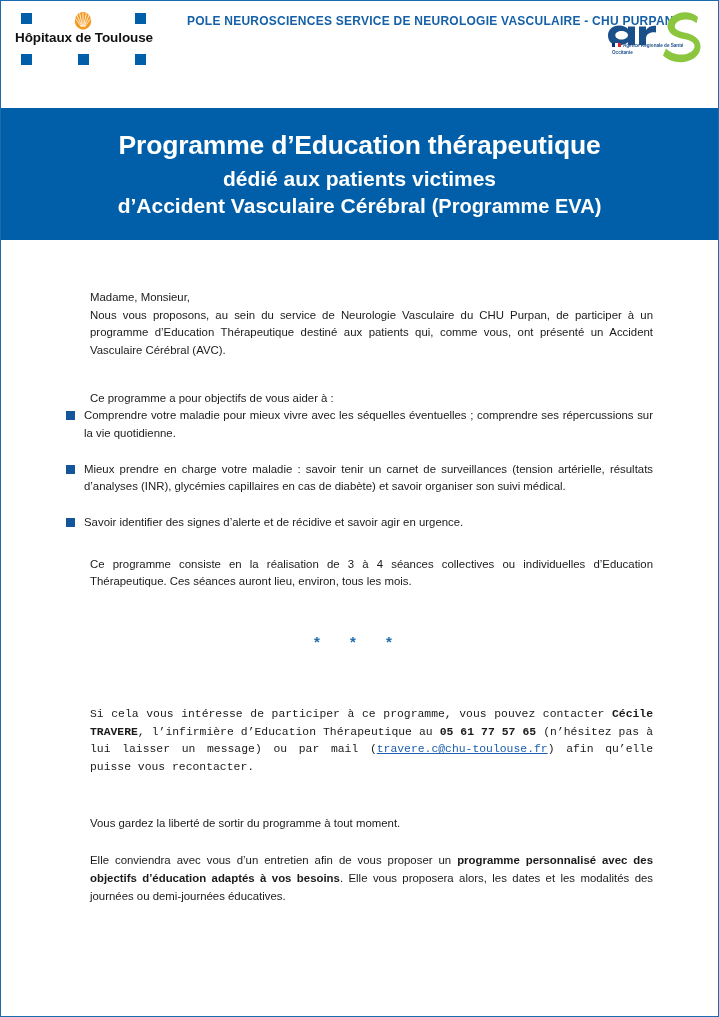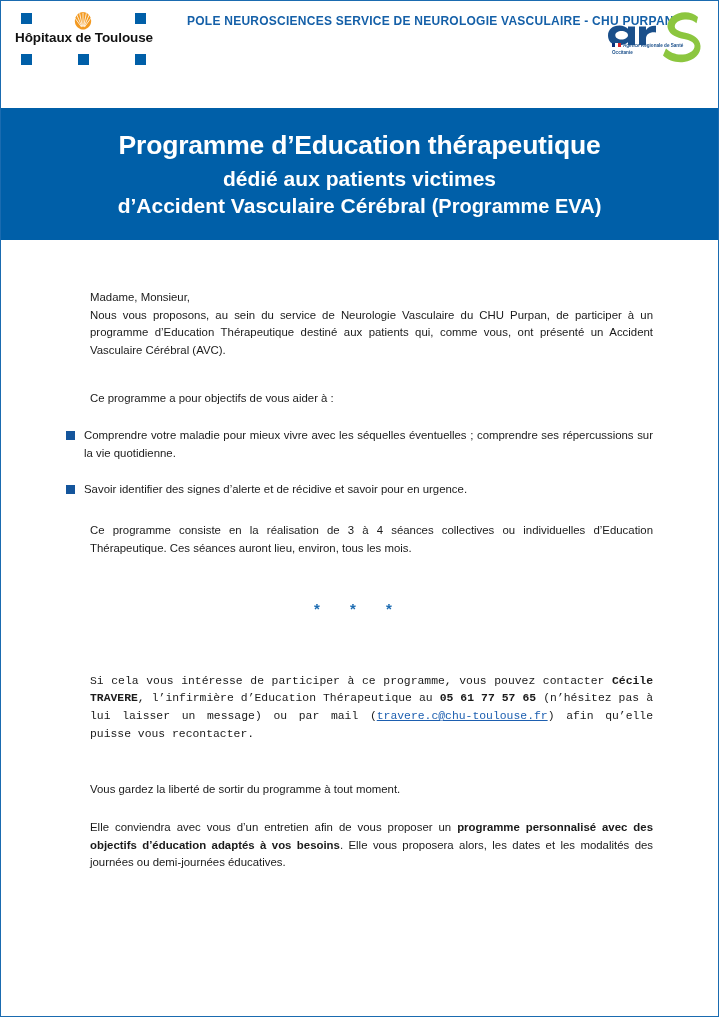--- a/index.html
+++ b/index.html
@@ -168,21 +168,21 @@
   p.para {
     margin: 0;
     font-size: 11.4px;
     line-height: 1.55;
     text-align: justify;
     color: #1a1a1a;
     padding-left: 24px;
   }
   .salutation { margin-bottom: 32px; }
   .para.intro { margin-bottom: 30px; }
-  .para.objectifs { margin-bottom: 20px; }
+  .para.objectifs { }
 
   ul.bullets {
     list-style: none;
     margin: 0;
     padding: 0;
   }
   ul.bullets li {
     position: relative;
     padding-left: 18px;
     margin-bottom: 18px;
@@ -295,21 +295,25 @@
 
     <p class="para objectifs">Ce programme a pour objectifs de vous aider à :</p>
 
     <ul class="bullets">
       <li>
         <span class="bsq"></span>
         <span>Comprendre votre maladie pour mieux vivre avec les séquelles éventuelles ; comprendre ses répercussions sur la vie quotidienne.</span>
       </li>
       <li>
         <span class="bsq"></span>
-        <span>Savoir identifier des signes d’alerte et de récidive et savoir pour en urgence.</span>
+        <span>Mieux prendre en charge votre maladie : savoir tenir un carnet de surveillances (tension artérielle, résultats d’analyses (INR), glycémies capillaires en cas de diabète) et savoir organiser son suivi médical.</span>
+      </li>
+      <li>
+        <span class="bsq"></span>
+        <span>Savoir identifier des signes d’alerte et de récidive et savoir agir en urgence.</span>
       </li>
     </ul>
 
     <p class="para seances">Ce programme consiste en la réalisation de 3 à 4 séances collectives ou individuelles d’Education Thérapeutique. Ces séances auront lieu, environ, tous les mois.</p>
 
     <div class="stars">*  *  *</div>
 
     <p class="para contact"><span>Si cela vous intéresse de participer à ce programme, vous pouvez contacter </span><b>Cécile TRAVERE</b><span>, l’infirmière d’Education Thérapeutique au </span><b>05 61 77 57 65</b><span> (n’hésitez pas à lui laisser un message) ou par mail (</span><a class="mail-link" href="#">travere.c@chu-toulouse.fr</a><span>) afin qu’elle puisse vous recontacter.</span></p>
 
     <p class="para liberte">Vous gardez la liberté de sortir du programme à tout moment.</p>

